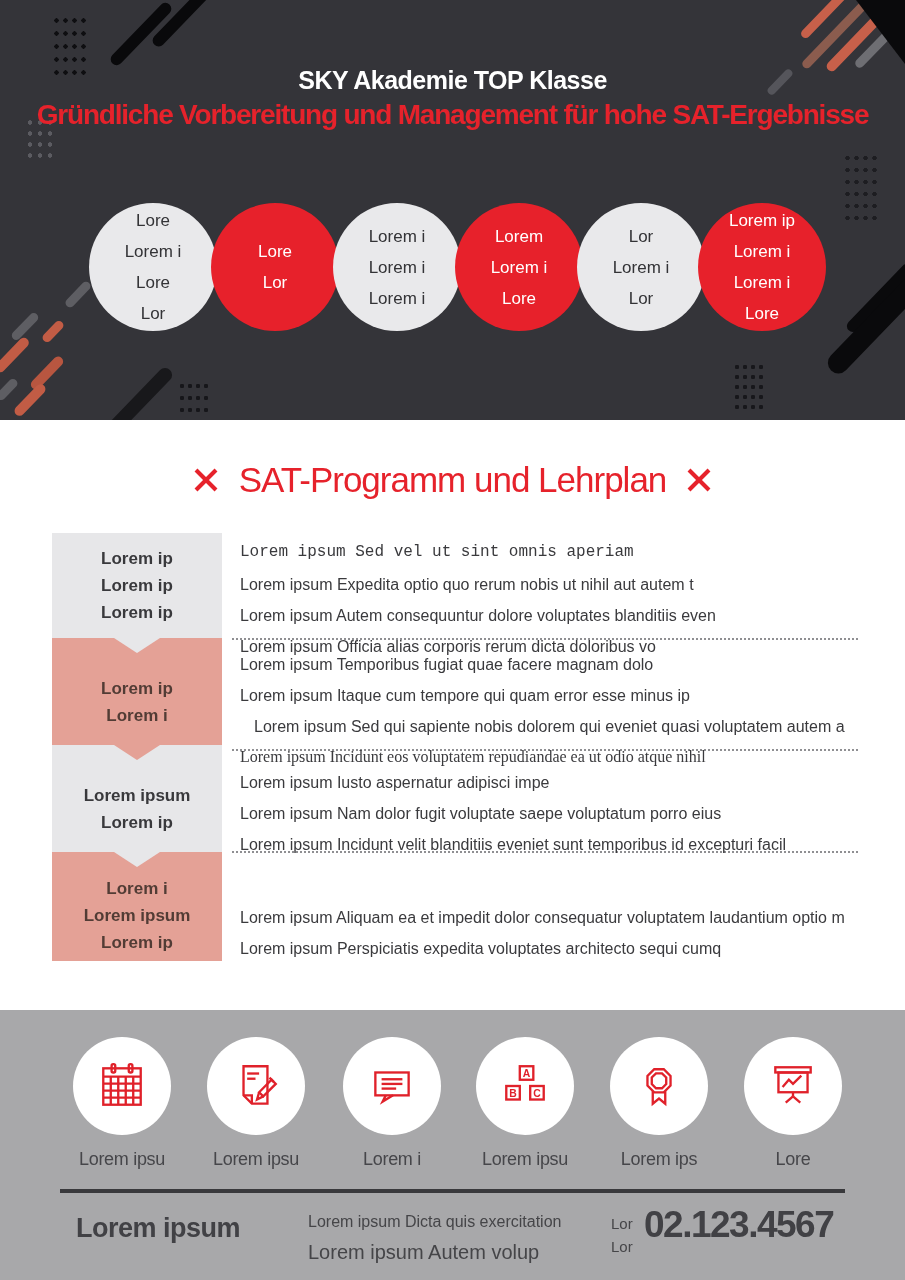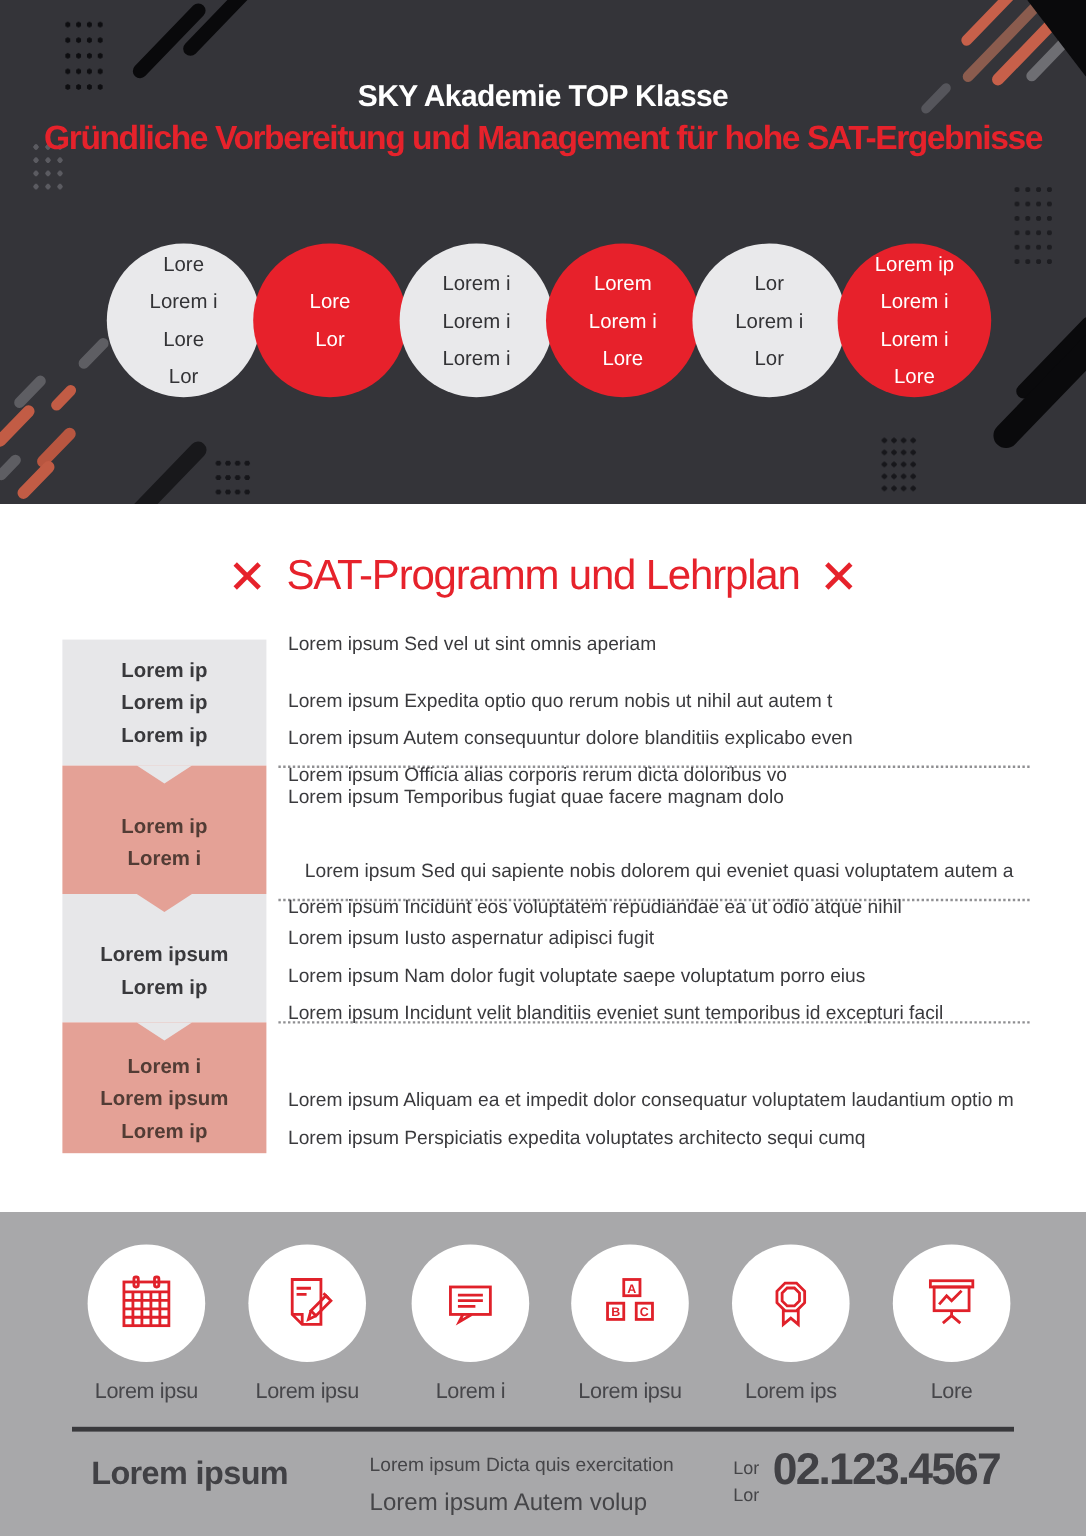--- a/index.html
+++ b/index.html
@@ -160,28 +160,29 @@
     <div class="sidebar-block pink" style="top:432px;height:109px;padding-top:18px;box-sizing:border-box;">
       <div>Lorem i</div>
       <div>Lorem ipsum</div>
       <div>Lorem ip</div>
     </div>
 
     <div class="dotted" style="top:218px;"></div>
     <div class="dotted" style="top:329px;"></div>
     <div class="dotted" style="top:431px;"></div>
 
-    <div class="p-line" style="top:106px;">Lorem ipsum Sed vel ut sint omnis aperiam</div>
+    <div class="p-line" style="top:120px;font-family:Liberation Mono, monospace;">Lorem ipsum Sed vel ut sint omnis aperiam</div>
     <div class="p-line" style="top:153px;">Lorem ipsum Expedita optio quo rerum nobis ut nihil aut autem t</div>
-    <div class="p-line" style="top:184px;">Lorem ipsum Autem consequuntur dolore blanditiis explicabo even</div>
+    <div class="p-line" style="top:184px;">Lorem ipsum Autem consequuntur dolore voluptates blanditiis even</div>
     <div class="p-line" style="top:215px;">Lorem ipsum Officia alias corporis rerum dicta doloribus vo</div>
     <div class="p-line" style="top:233px;">Lorem ipsum Temporibus fugiat quae facere magnam dolo</div>
+    <div class="p-line" style="top:264px;">Lorem ipsum Itaque cum tempore qui quam error esse minus ip</div>
     <div class="p-line" style="top:295px;margin-left:14px;">Lorem ipsum Sed qui sapiente nobis dolorem qui eveniet quasi voluptatem autem a</div>
-    <div class="p-line" style="top:325px;">Lorem ipsum Incidunt eos voluptatem repudiandae ea ut odio atque nihil</div>
-    <div class="p-line" style="top:351px;">Lorem ipsum Iusto aspernatur adipisci fugit</div>
+    <div class="p-line" style="top:325px;font-family:Liberation Serif, serif;">Lorem ipsum Incidunt eos voluptatem repudiandae ea ut odio atque nihil</div>
+    <div class="p-line" style="top:351px;">Lorem ipsum Iusto aspernatur adipisci impe</div>
     <div class="p-line" style="top:382px;">Lorem ipsum Nam dolor fugit voluptate saepe voluptatum porro eius</div>
     <div class="p-line" style="top:413px;">Lorem ipsum Incidunt velit blanditiis eveniet sunt temporibus id excepturi facil</div>
     <div class="p-line" style="top:486px;">Lorem ipsum Aliquam ea et impedit dolor consequatur voluptatem laudantium optio m</div>
     <div class="p-line" style="top:517px;">Lorem ipsum Perspiciatis expedita voluptates architecto sequi cumq</div>
   </div>
 
   <div class="bottom">
 
     <div class="feature" style="left:55px;">
       <div class="icon-circle">

